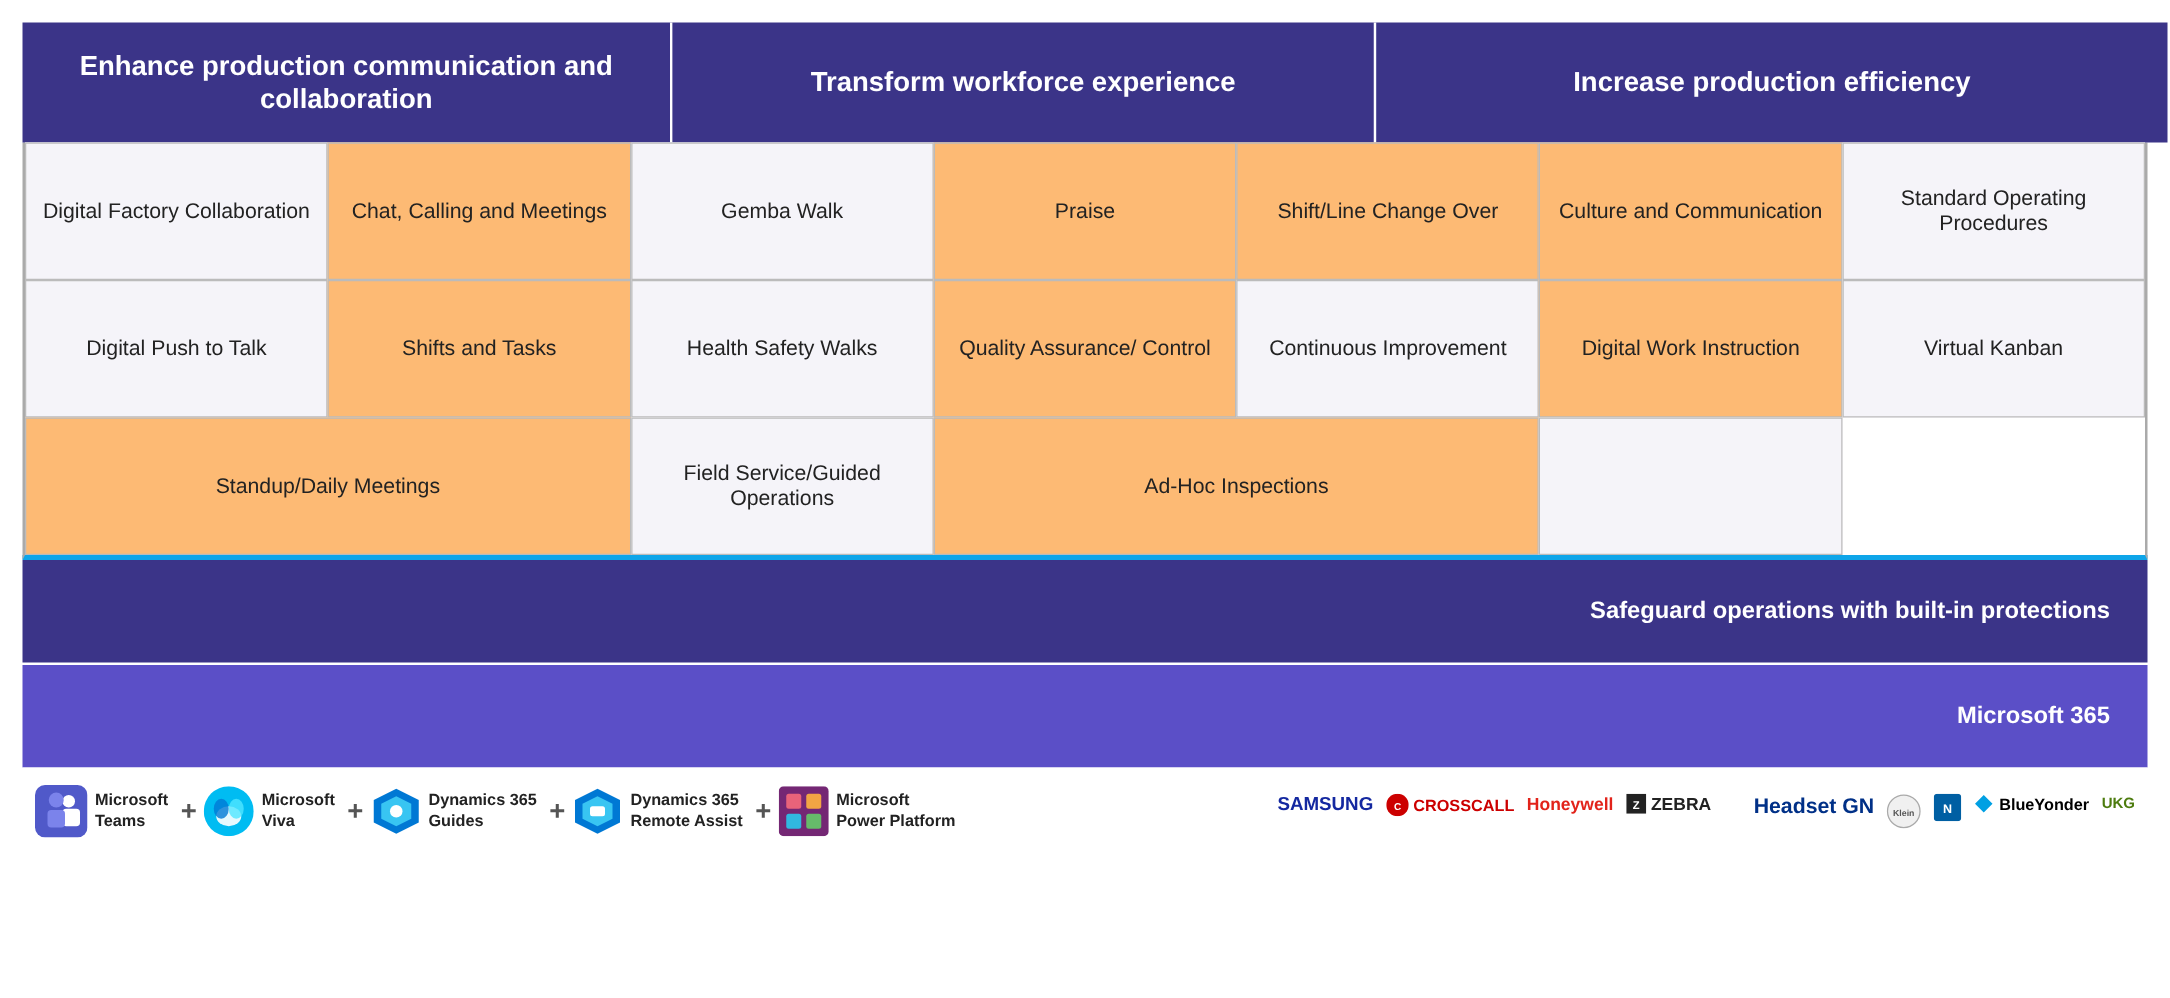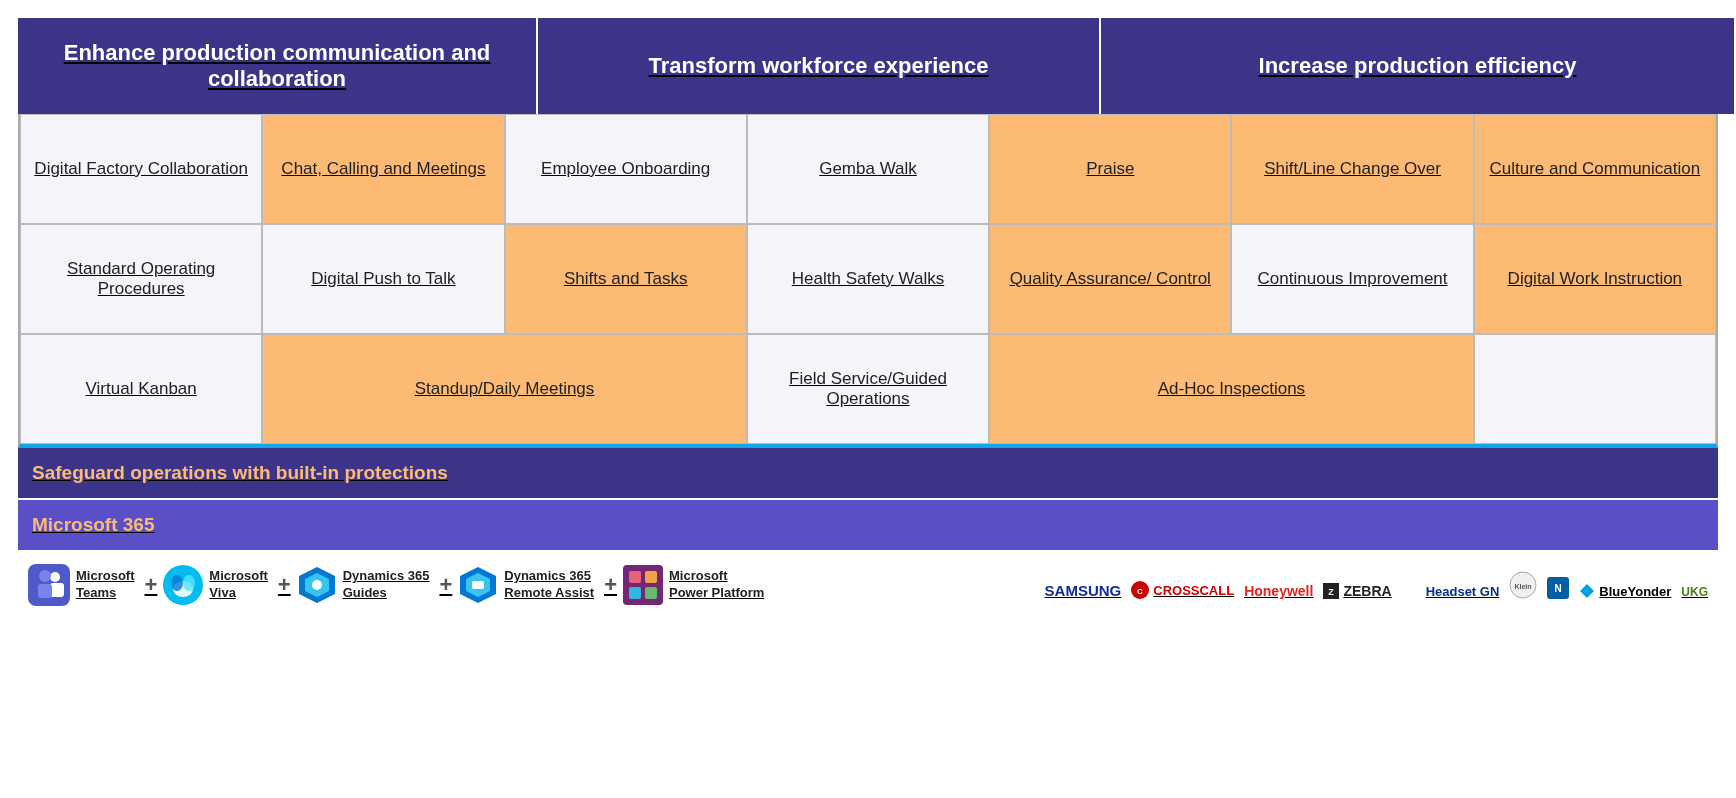--- a/index.html
+++ b/index.html
@@ -7,21 +7,20 @@
       font-family: 'Segoe UI', Arial, sans-serif;
       background: #fff;
       width: 1736px;
       min-height: 798px;
       overflow: hidden;
     }
 
     .main-container {
       width: 1736px;
       padding: 18px 18px 0 18px;
-      text-decoration: underline;
     }
 
     
     .header-row {
       display: grid;
       grid-template-columns: 520px 563px 633px;
       gap: 0;
       margin-bottom: 0;
     }
 
@@ -71,25 +70,25 @@
     .span2 {
       grid-column: span 2;
     }
 
     
     .banner-row {
       margin-top: 0;
     }
 
     .banner {
-      text-align: left;
+      text-align: right;
       font-size: 19px;
       font-weight: 600;
-      color: #fdba74;
-      padding: 14px;
+      color: #ffffff;
+      padding: 30px;
     }
 
     .banner-safeguard {
       background: #3b3488;
       margin-bottom: 2px;
     }
 
     .banner-m365 {
       background: #5b4fc7;
     }
@@ -128,21 +127,21 @@
 
     .logo-text {
       font-size: 13px;
       font-weight: 600;
       color: #222;
       line-height: 1.3;
     }
 
     .partner-brands {
       display: flex;
-      align-items: flex-end;
+      align-items: flex-start;
       flex-wrap: wrap;
       gap: 10px;
       margin-left: auto;
     }
 
     .brand-item {
       font-size: 13px;
       font-weight: 700;
       color: #222;
       display: flex;
@@ -202,23 +201,20 @@
     </div>
   </div>
 
   <div class="grid-wrapper">
 
     <div class="grid-cell">
       <span>Digital Factory Collaboration</span>
     </div>
     <div class="grid-cell white-bg">
       <span>Chat, Calling and Meetings</span>
-    </div>
-    <div class="grid-cell">
-      <span>Employee Onboarding</span>
     </div>
     <div class="grid-cell">
       <span>Gemba Walk</span>
     </div>
     <div class="grid-cell white-bg">
       <span>Praise</span>
     </div>
     <div class="grid-cell white-bg">
       <span>Shift/Line Change Over</span>
     </div>
@@ -355,21 +351,21 @@
         CROSSCALL
       </div>
       <div class="brand-item" style="color:#e2231a;font-size:14px;font-weight:800;">Honeywell</div>
       <div class="brand-item" style="color:#222;font-size:14px;font-weight:800;">
         <svg width="16" height="16" viewBox="0 0 16 16">
             <rect width="16" height="16" fill="#222"></rect>
             <text x="8" y="12" text-anchor="middle" fill="#fff" font-size="9">Z</text>
           </svg>
         ZEBRA
       </div>
-      <div class="brand-item" style="color:#003087;font-size:13px;font-weight:700;padding-left:24px;">Headset GN</div>
+      <div class="brand-item" style="color:#003087;font-size:17px;font-weight:700;padding-left:24px;">Headset GN</div>
       <div class="brand-item" style="color:#555;font-size:12px;font-weight:600;">
         <svg width="28" height="28" viewBox="0 0 28 28">
             <circle cx="14" cy="14" r="13" fill="#f0f0f0" stroke="#aaa" stroke-width="1"></circle>
             <text x="14" y="18" text-anchor="middle" fill="#555" font-size="7">Klein</text>
           </svg>
       </div>
       <div class="brand-item" style="color:#005fa3;font-size:13px;font-weight:700;">
         <svg width="22" height="22" viewBox="0 0 22 22">
             <rect width="22" height="22" rx="3" fill="#005fa3"></rect>
             <text x="11" y="15" text-anchor="middle" fill="#fff" font-size="10" font-weight="bold">N</text>

